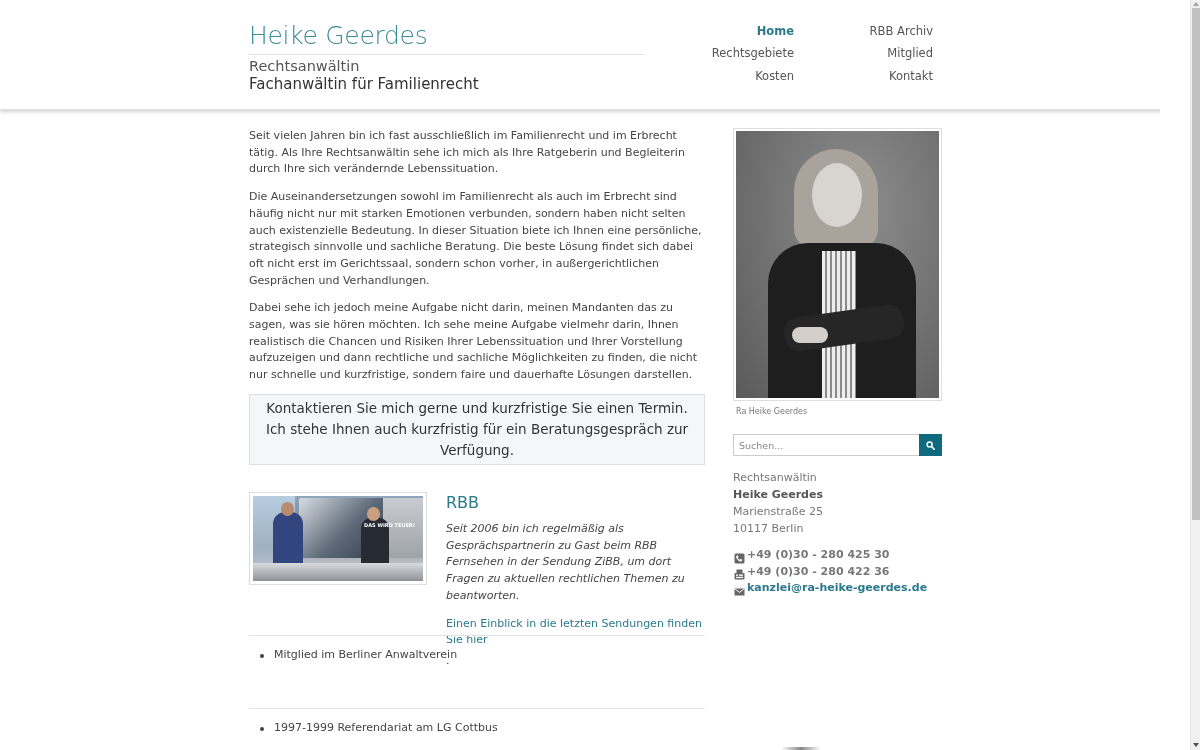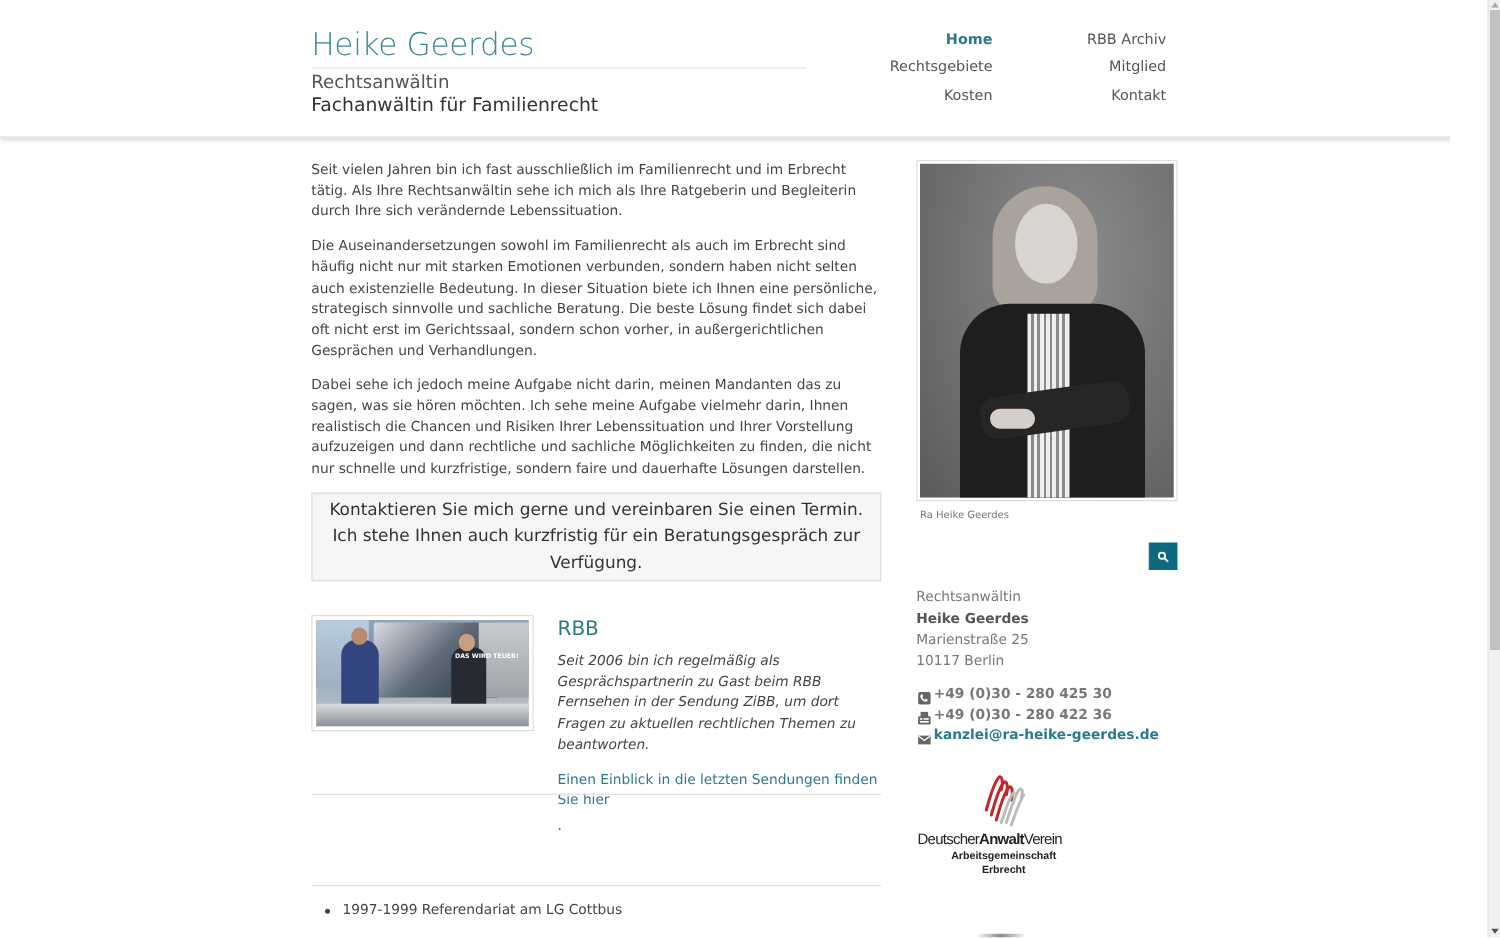--- a/index.html
+++ b/index.html
@@ -122,21 +122,21 @@
       <a href="#">Kontakt</a>
     </nav>
   </header>
 
   <main class="main">
     <p class="body">Seit vielen Jahren bin ich fast ausschließlich im Familienrecht und im Erbrecht tätig. Als Ihre Rechtsanwältin sehe ich mich als Ihre Ratgeberin und Begleiterin durch Ihre sich verändernde Lebenssituation.</p>
     <p class="body">Die Auseinandersetzungen sowohl im Familienrecht als auch im Erbrecht sind häufig nicht nur mit starken Emotionen verbunden, sondern haben nicht selten auch existenzielle Bedeutung. In dieser Situation biete ich Ihnen eine persönliche, strategisch sinnvolle und sachliche Beratung. Die beste Lösung findet sich dabei oft nicht erst im Gerichtssaal, sondern schon vorher, in außergerichtlichen Gesprächen und Verhandlungen.</p>
     <p class="body">Dabei sehe ich jedoch meine Aufgabe nicht darin, meinen Mandanten das zu sagen, was sie hören möchten. Ich sehe meine Aufgabe vielmehr darin, Ihnen realistisch die Chancen und Risiken Ihrer Lebenssituation und Ihrer Vorstellung aufzuzeigen und dann rechtliche und sachliche Möglichkeiten zu finden, die nicht nur schnelle und kurzfristige, sondern faire und dauerhafte Lösungen darstellen.</p>
 
     <div class="cta">
-      <span>Kontaktieren Sie mich gerne und vereinbaren Sie einen Termin. Ich stehe Ihnen auch kurzfristig für ein Beratungsgespräch zur Verfügung.</span>
+      <span>Kontaktieren Sie mich gerne und kurzfristige Sie einen Termin. Ich stehe Ihnen auch kurzfristig für ein Beratungsgespräch zur Verfügung.</span>
     </div>
 
     <section class="rbb">
       <div class="rbb-thumb">
         <div class="rbb-img">
           <div class="panel-left"></div>
           <div class="screen"></div>
           <div class="screen-right"></div>
           <div class="person1"></div>
           <div class="head1"></div>
@@ -148,20 +148,21 @@
       </div>
       <div class="rbb-text">
         <h3 class="rbb-title">RBB</h3>
         <p class="rbb-desc">Seit 2006 bin ich regelmäßig als Gesprächspartnerin zu Gast beim RBB Fernsehen in der Sendung ZiBB, um dort Fragen zu aktuellen rechtlichen Themen zu beantworten.</p>
         <a href="#" class="rbb-link">Einen Einblick in die letzten Sendungen finden Sie hier</a><span class="rbb-link-dot">.</span>
       </div>
     </section>
 
     <div class="hr1"></div>
     <ul class="bul list1">
+      <li>Mitglied im Berliner Anwaltverein</li>
     </ul>
 
     <div class="hr2"></div>
     <ul class="bul list2">
       <li>1997-1999 Referendariat am LG Cottbus</li>
     </ul>
   </main>
 
   <aside class="sidebar">
     <div class="portrait">
@@ -170,20 +171,21 @@
         <div class="face"></div>
         <div class="jacket"></div>
         <div class="shirt"></div>
         <div class="arms"></div>
         <div class="hand"></div>
       </div>
     </div>
     <div class="caption">Ra Heike Geerdes</div>
 
     <form class="search">
+      <input type="text" placeholder="Suchen..." style="">
       <button type="submit">
         <svg width="9" height="9" viewBox="0 0 10 10">
           <circle cx="4" cy="4" r="2.8" fill="none" stroke="#fff" stroke-width="1.6"></circle>
           <line x1="6.1" y1="6.1" x2="9" y2="9" stroke="#fff" stroke-width="1.8" stroke-linecap="round"></line>
         </svg>
       </button>
     </form>
 
     <div class="address">
       <div>Rechtsanwältin</div>
@@ -218,37 +220,20 @@
         <span class="ic">
           <svg width="11" height="11" viewBox="0 0 11 11">
               <rect x="0.5" y="2.5" width="10" height="7" fill="#666"></rect>
               <path d="M0.8 2.8l4.7 3.6 4.7-3.6" fill="none" stroke="#fff" stroke-width="1"></path>
             </svg>
         </span>
         <a href="#">kanzlei@ra-heike-geerdes.de</a>
       </div>
     </div>
 
-    <div class="dav-logo">
-      <svg class="dav-mark" viewBox="0 0 40 44">
-        <g fill="none" stroke-width="2.4" stroke-linecap="round">
-          <path d="M6 30 C9 20, 12 8, 16 4 C18 2, 20 6, 18 14" stroke="#c0272d"></path>
-          <path d="M10 34 C13 24, 16 12, 20 8 C22 6, 24 10, 22 18" stroke="#c0272d"></path>
-          <path d="M14 38 C17 28, 20 16, 24 12 C26 10, 28 14, 26 22" stroke="#c0272d"></path>
-          <path d="M18 40 C21 32, 24 20, 28 16" stroke="#bbbbbb"></path>
-          <path d="M22 40 C25 32, 28 20, 32 14 C34 12, 36 14, 34 20" stroke="#bbbbbb"></path>
-          <path d="M26 42 C29 34, 32 24, 36 18" stroke="#bbbbbb"></path>
-        </g>
-      </svg>
-      <div class="dav-title"><span>Deutscher</span><b>Anwalt</b><span>Verein</span></div>
-      <div class="dav-sub">
-        <div>Arbeitsgemeinschaft</div>
-        <div>Erbrecht</div>
-      </div>
-    </div>
     <div class="next-logo"></div>
   </aside>
 </div>
 
 <div class="scrollbar">
   <div class="scroll-up"></div>
   <div class="scroll-thumb"></div>
   <div class="scroll-down"></div>
 </div>
 

